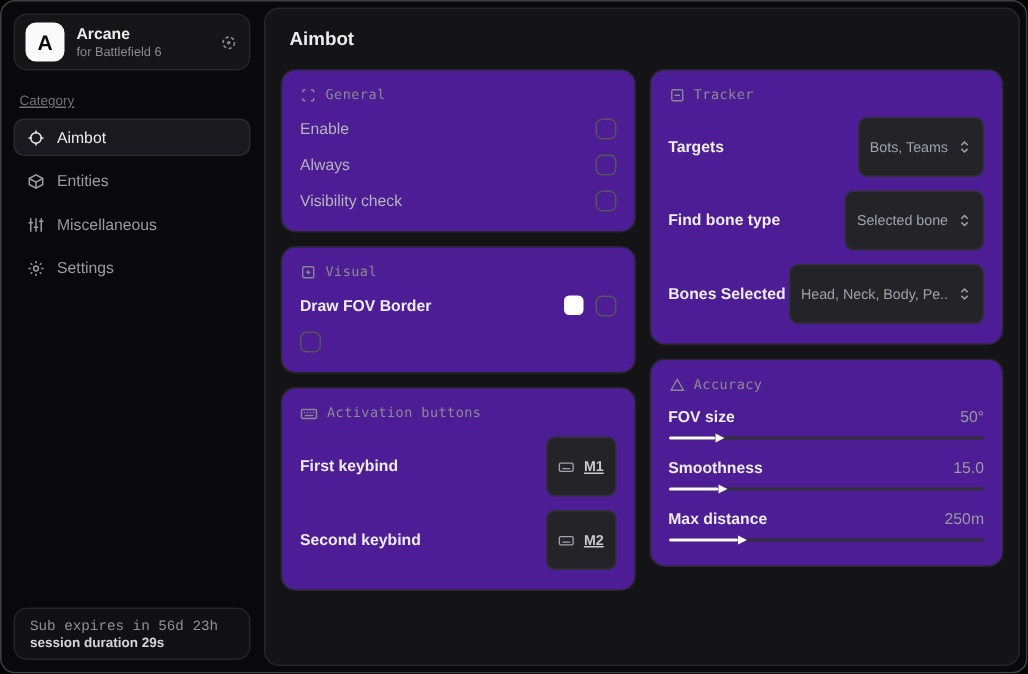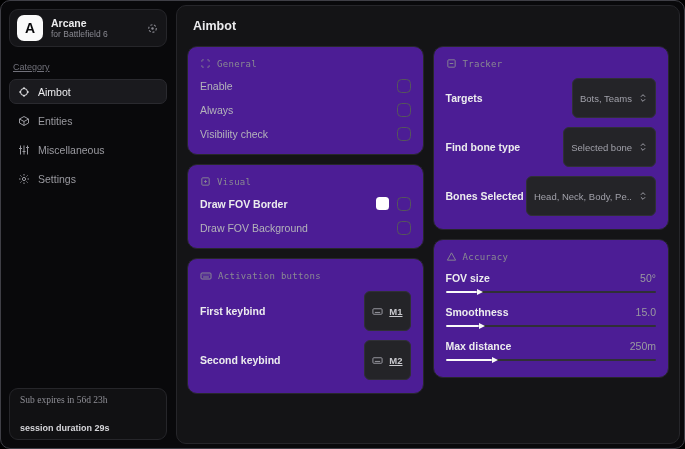--- a/index.html
+++ b/index.html
@@ -66,22 +66,22 @@
   .nav-item .ico { display: flex; align-items: center; }
 
   .sidebar-footer {
     margin-top: auto;
     border: 1px solid #26262a;
     border-radius: 9px;
     padding: 6px 10px;
     background: #111113;
   }
   .sf-line1 {
-    font-family: Liberation Serif, serif;
-    font-size: 9.5px; color: #8f8f96; margin-bottom: 18px;
+    font-family: Liberation Mono, monospace;
+    font-size: 9.5px; color: #8f8f96; margin-bottom: 0;
   }
   .sf-line2 { font-size: 9px; font-weight: bold; color: #d6d6da; }
 
   
   .main {
     flex: 1;
     margin: 4px 4px 4px 1px;
     background: #141416;
     border: 1px solid #26262a;
     border-radius: 10px;
@@ -281,21 +281,20 @@
             <span>Visual</span>
           </div>
           <div class="row">
             <span class="row-label strong">Draw FOV Border</span>
             <span class="right-group">
               <span class="swatch" style="background:#ffffff"></span>
               <span class="checkbox"></span>
             </span>
           </div>
           <div class="row">
-            <span class="row-label">Draw FOV Background</span>
             <span class="checkbox"></span>
           </div>
         </section>
 
         <section class="panel">
           <div class="panel-header">
             <span class="ico">
               <svg width="12" height="12" viewBox="0 0 24 24" fill="none" stroke="currentColor" stroke-width="2">
                 <rect x="2" y="6" width="20" height="12" rx="2"></rect>
                   <path d="M6 10h0M10 10h0M14 10h0M18 10h0M7 14h10" stroke-linecap="round"></path>

